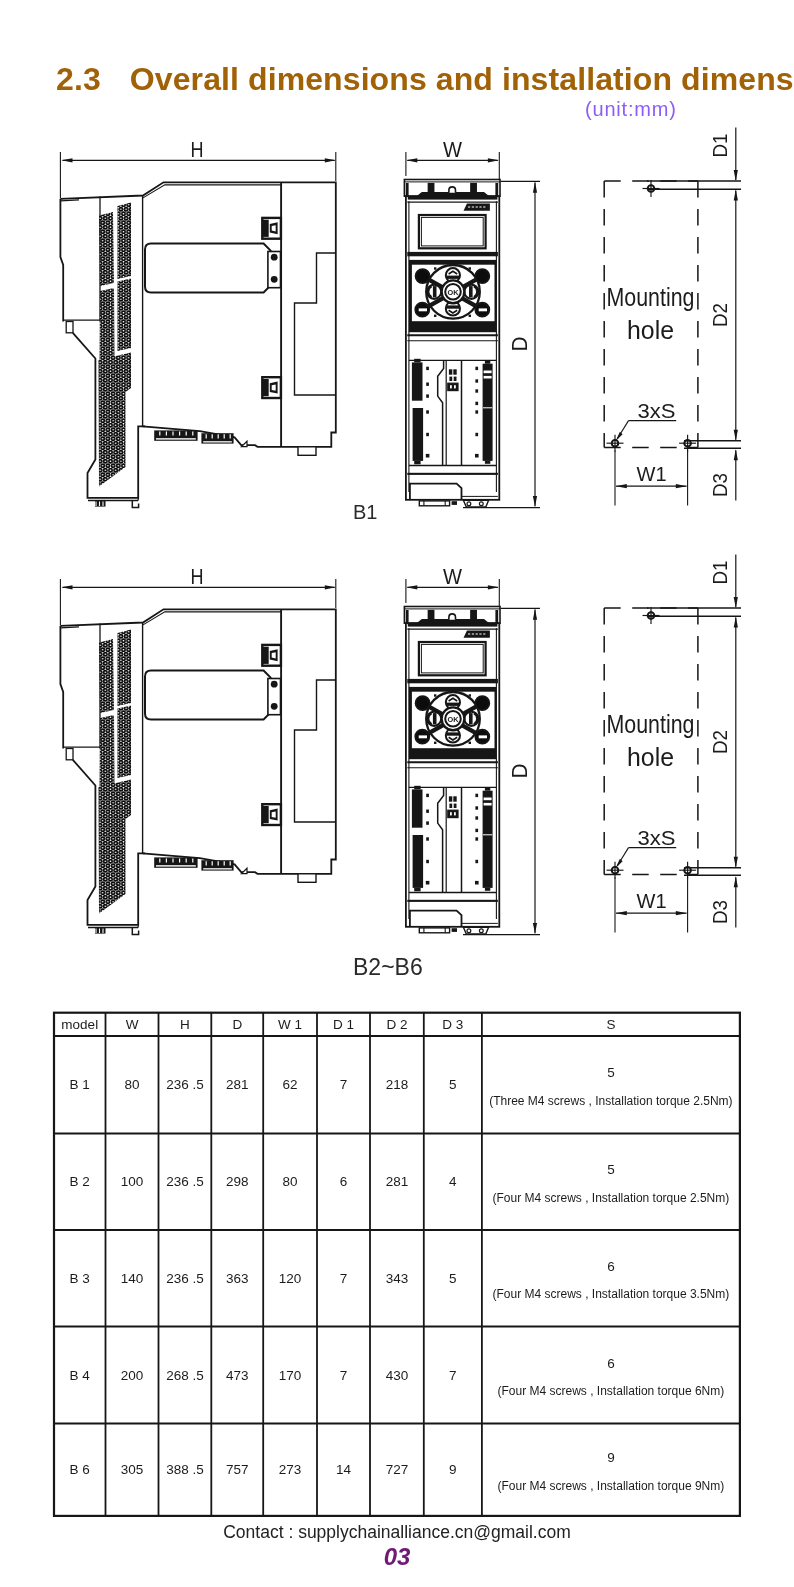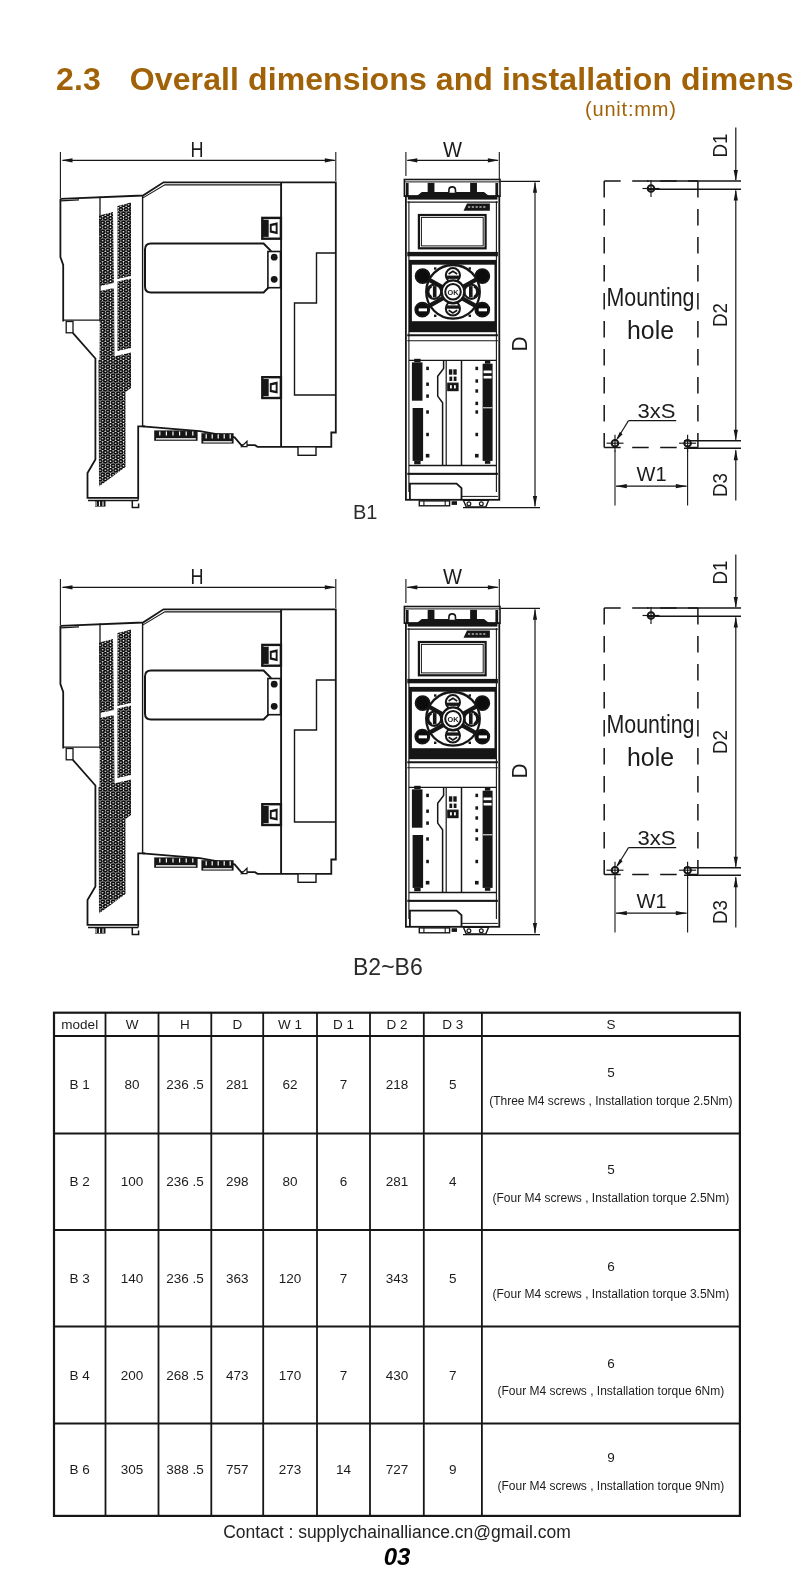--- a/index.html
+++ b/index.html
@@ -8,29 +8,29 @@
   .abs{position:absolute}
   svg{position:absolute;left:0;top:0}
   svg text{font-family:"Liberation Sans",sans-serif;fill:#1c1c1c}
 </style>
 </head>
 <body>
 <div class="page">
 
 <div class="abs" style="left:56px;top:61px;font-size:32px;font-weight:bold;letter-spacing:.1px;color:#a16207;white-space:nowrap">2.3<span style="display:inline-block;width:29px"></span>Overall dimensions and installation dimensions</div>
 
-<div class="abs" style="left:585px;top:98px;font-size:20px;letter-spacing:.8px;color:#a16207">(unit:mm)</div>
+<div class="abs" style="left:585px;top:98px;font-size:20px;letter-spacing:.8px;color:#8b5cf6">(unit:mm)</div>
 
 <div class="abs" style="left:353px;top:501px;font-size:20px;color:#2a2a2a">B1</div>
 
 <div class="abs" style="left:353px;top:954px;font-size:23px;color:#2a2a2a">B2~B6</div>
 
 <div class="abs" style="left:0;top:1522px;width:794px;text-align:center;font-size:17.5px;color:#222">Contact : supplychainalliance.cn@gmail.com</div>
 
-<div class="abs" style="left:0;top:1543px;width:794px;text-align:center;font-size:24px;font-weight:bold;font-style:italic;color:#000000">03</div>
+<div class="abs" style="left:0;top:1543px;width:794px;text-align:center;font-size:24px;font-weight:bold;font-style:italic;color:#701a75">03</div>
 <svg width="794" height="1587" viewBox="0 0 794 1587">
 <defs>
 <pattern id="vent" width="5.2" height="9.0" patternUnits="userSpaceOnUse">
           <g fill="#0c0c0c">
             <circle cx="1.3" cy="2.25" r="2.5"></circle>
             <circle cx="3.9" cy="6.75" r="2.5"></circle>
             <circle cx="-1.3" cy="6.75" r="2.5"></circle>
             <circle cx="6.5" cy="2.25" r="2.5"></circle>
           </g>
           <g fill="#fff">

